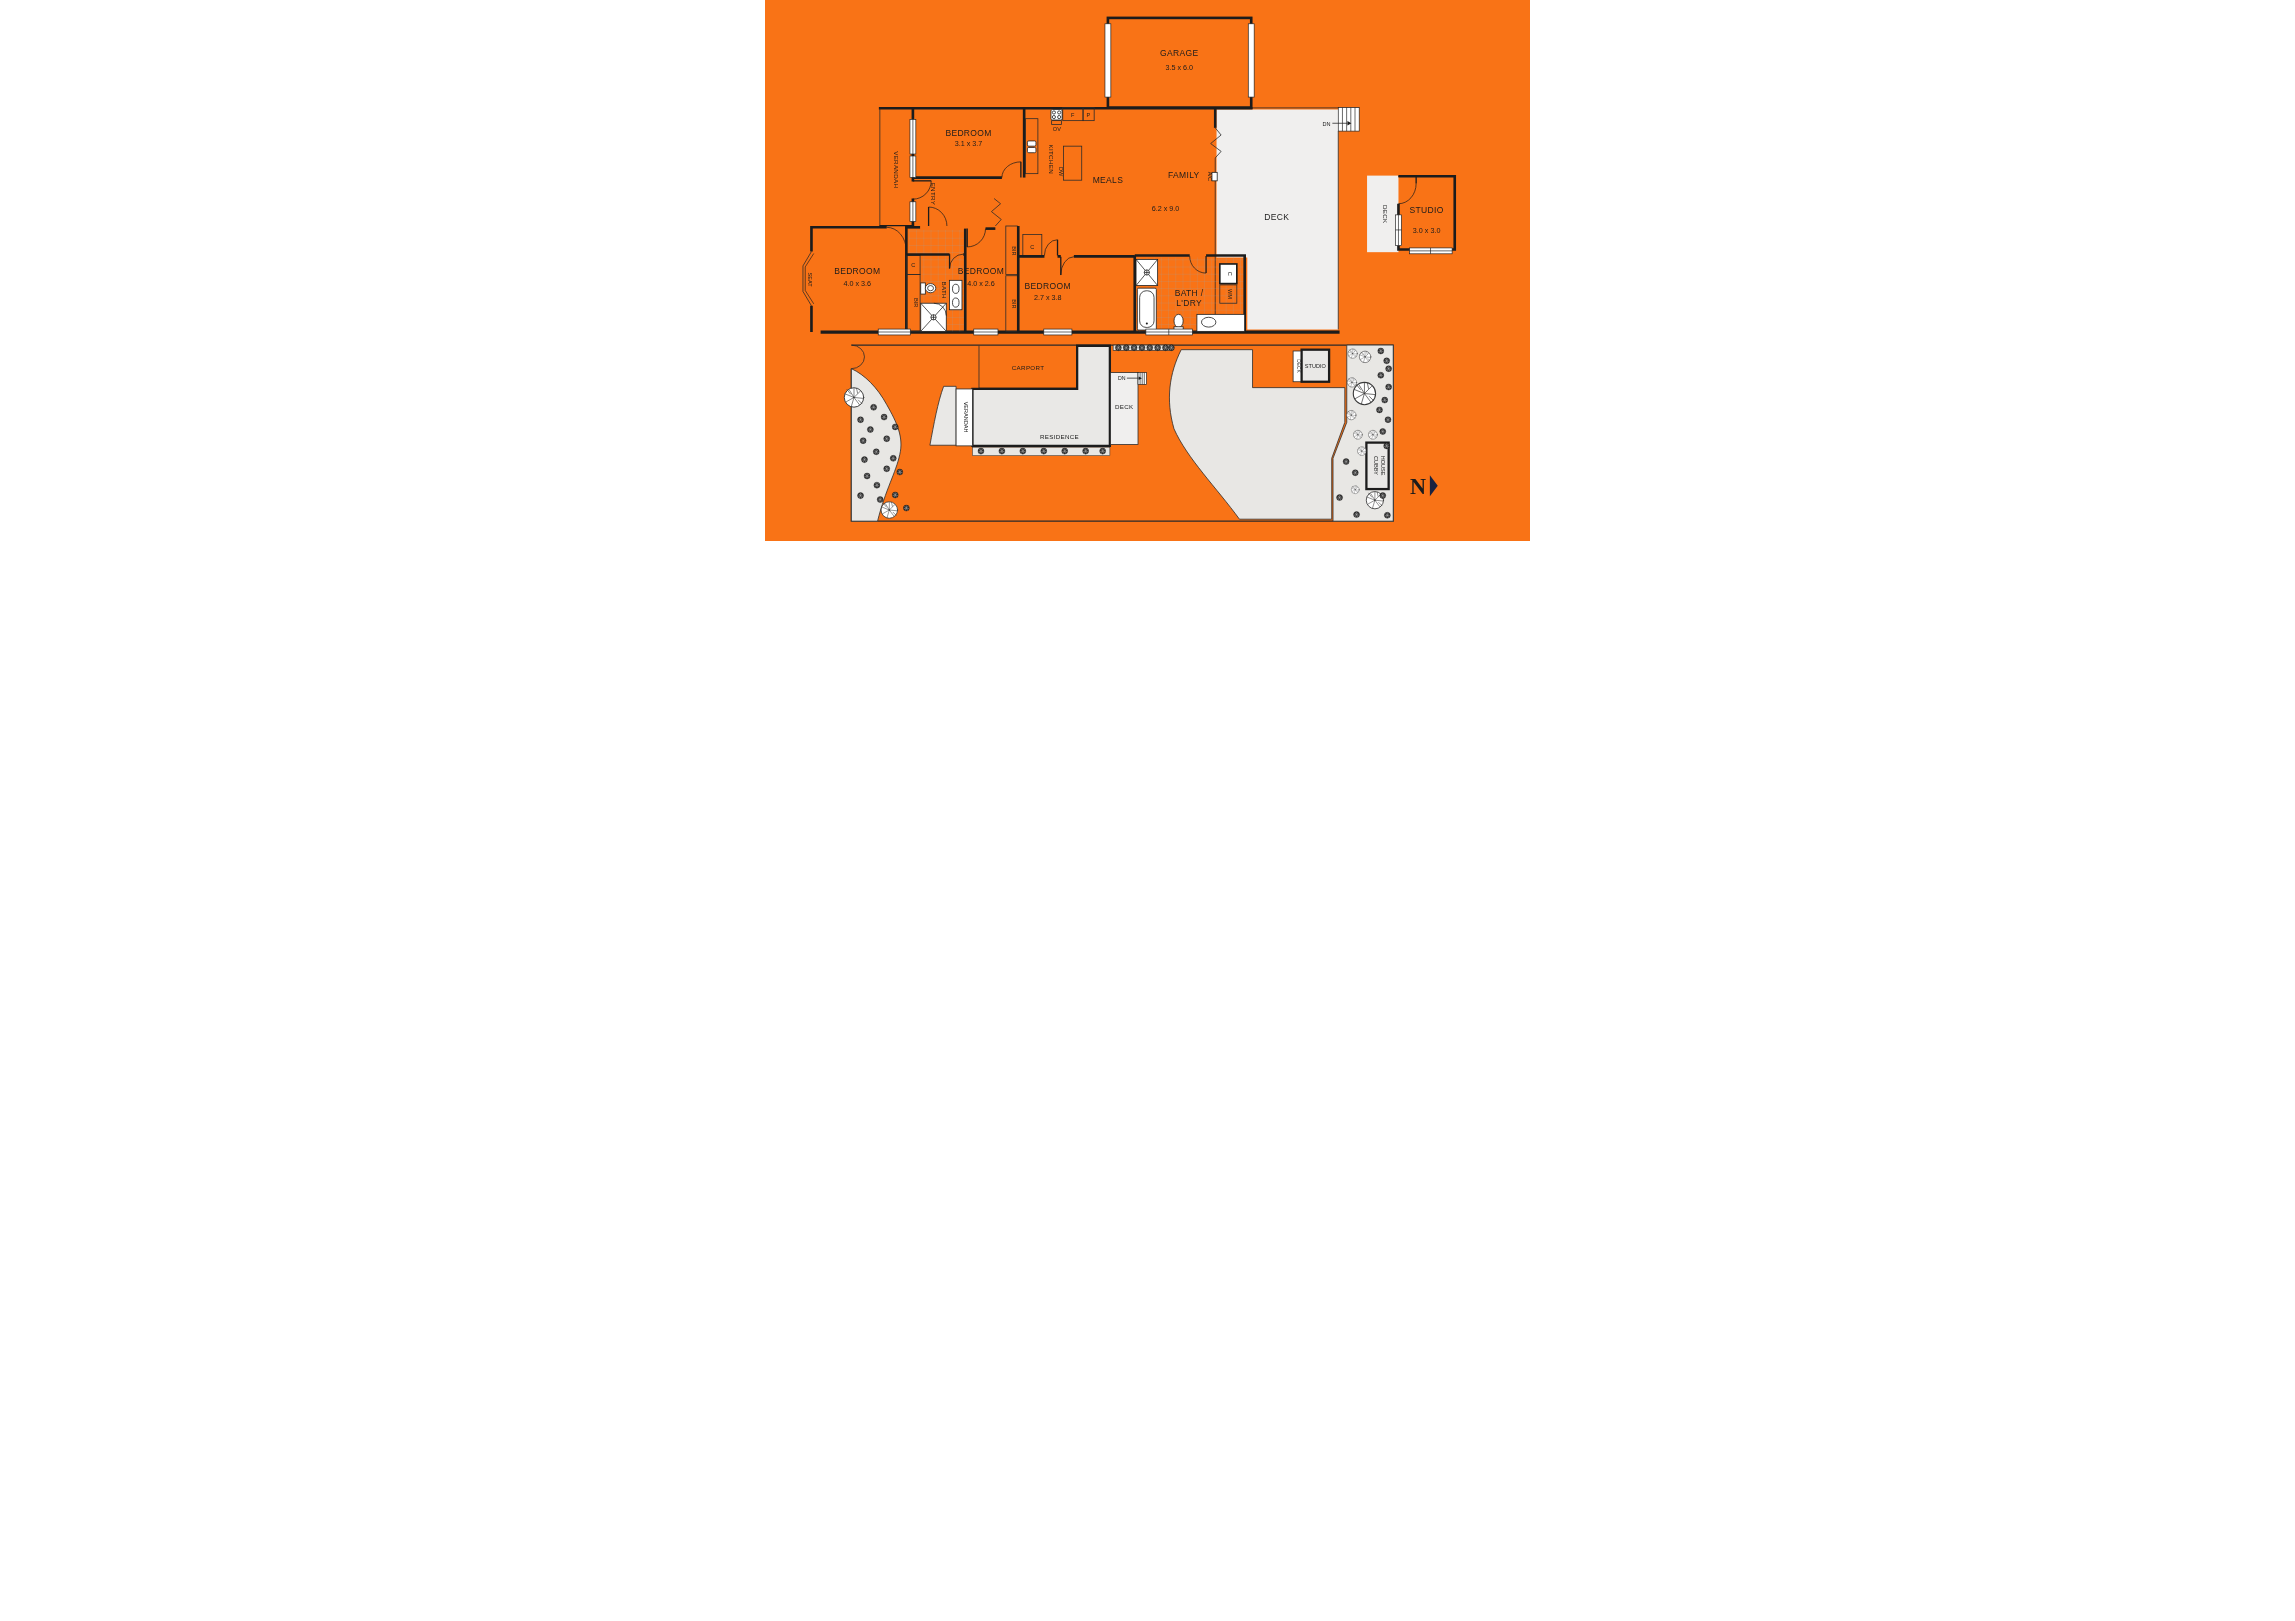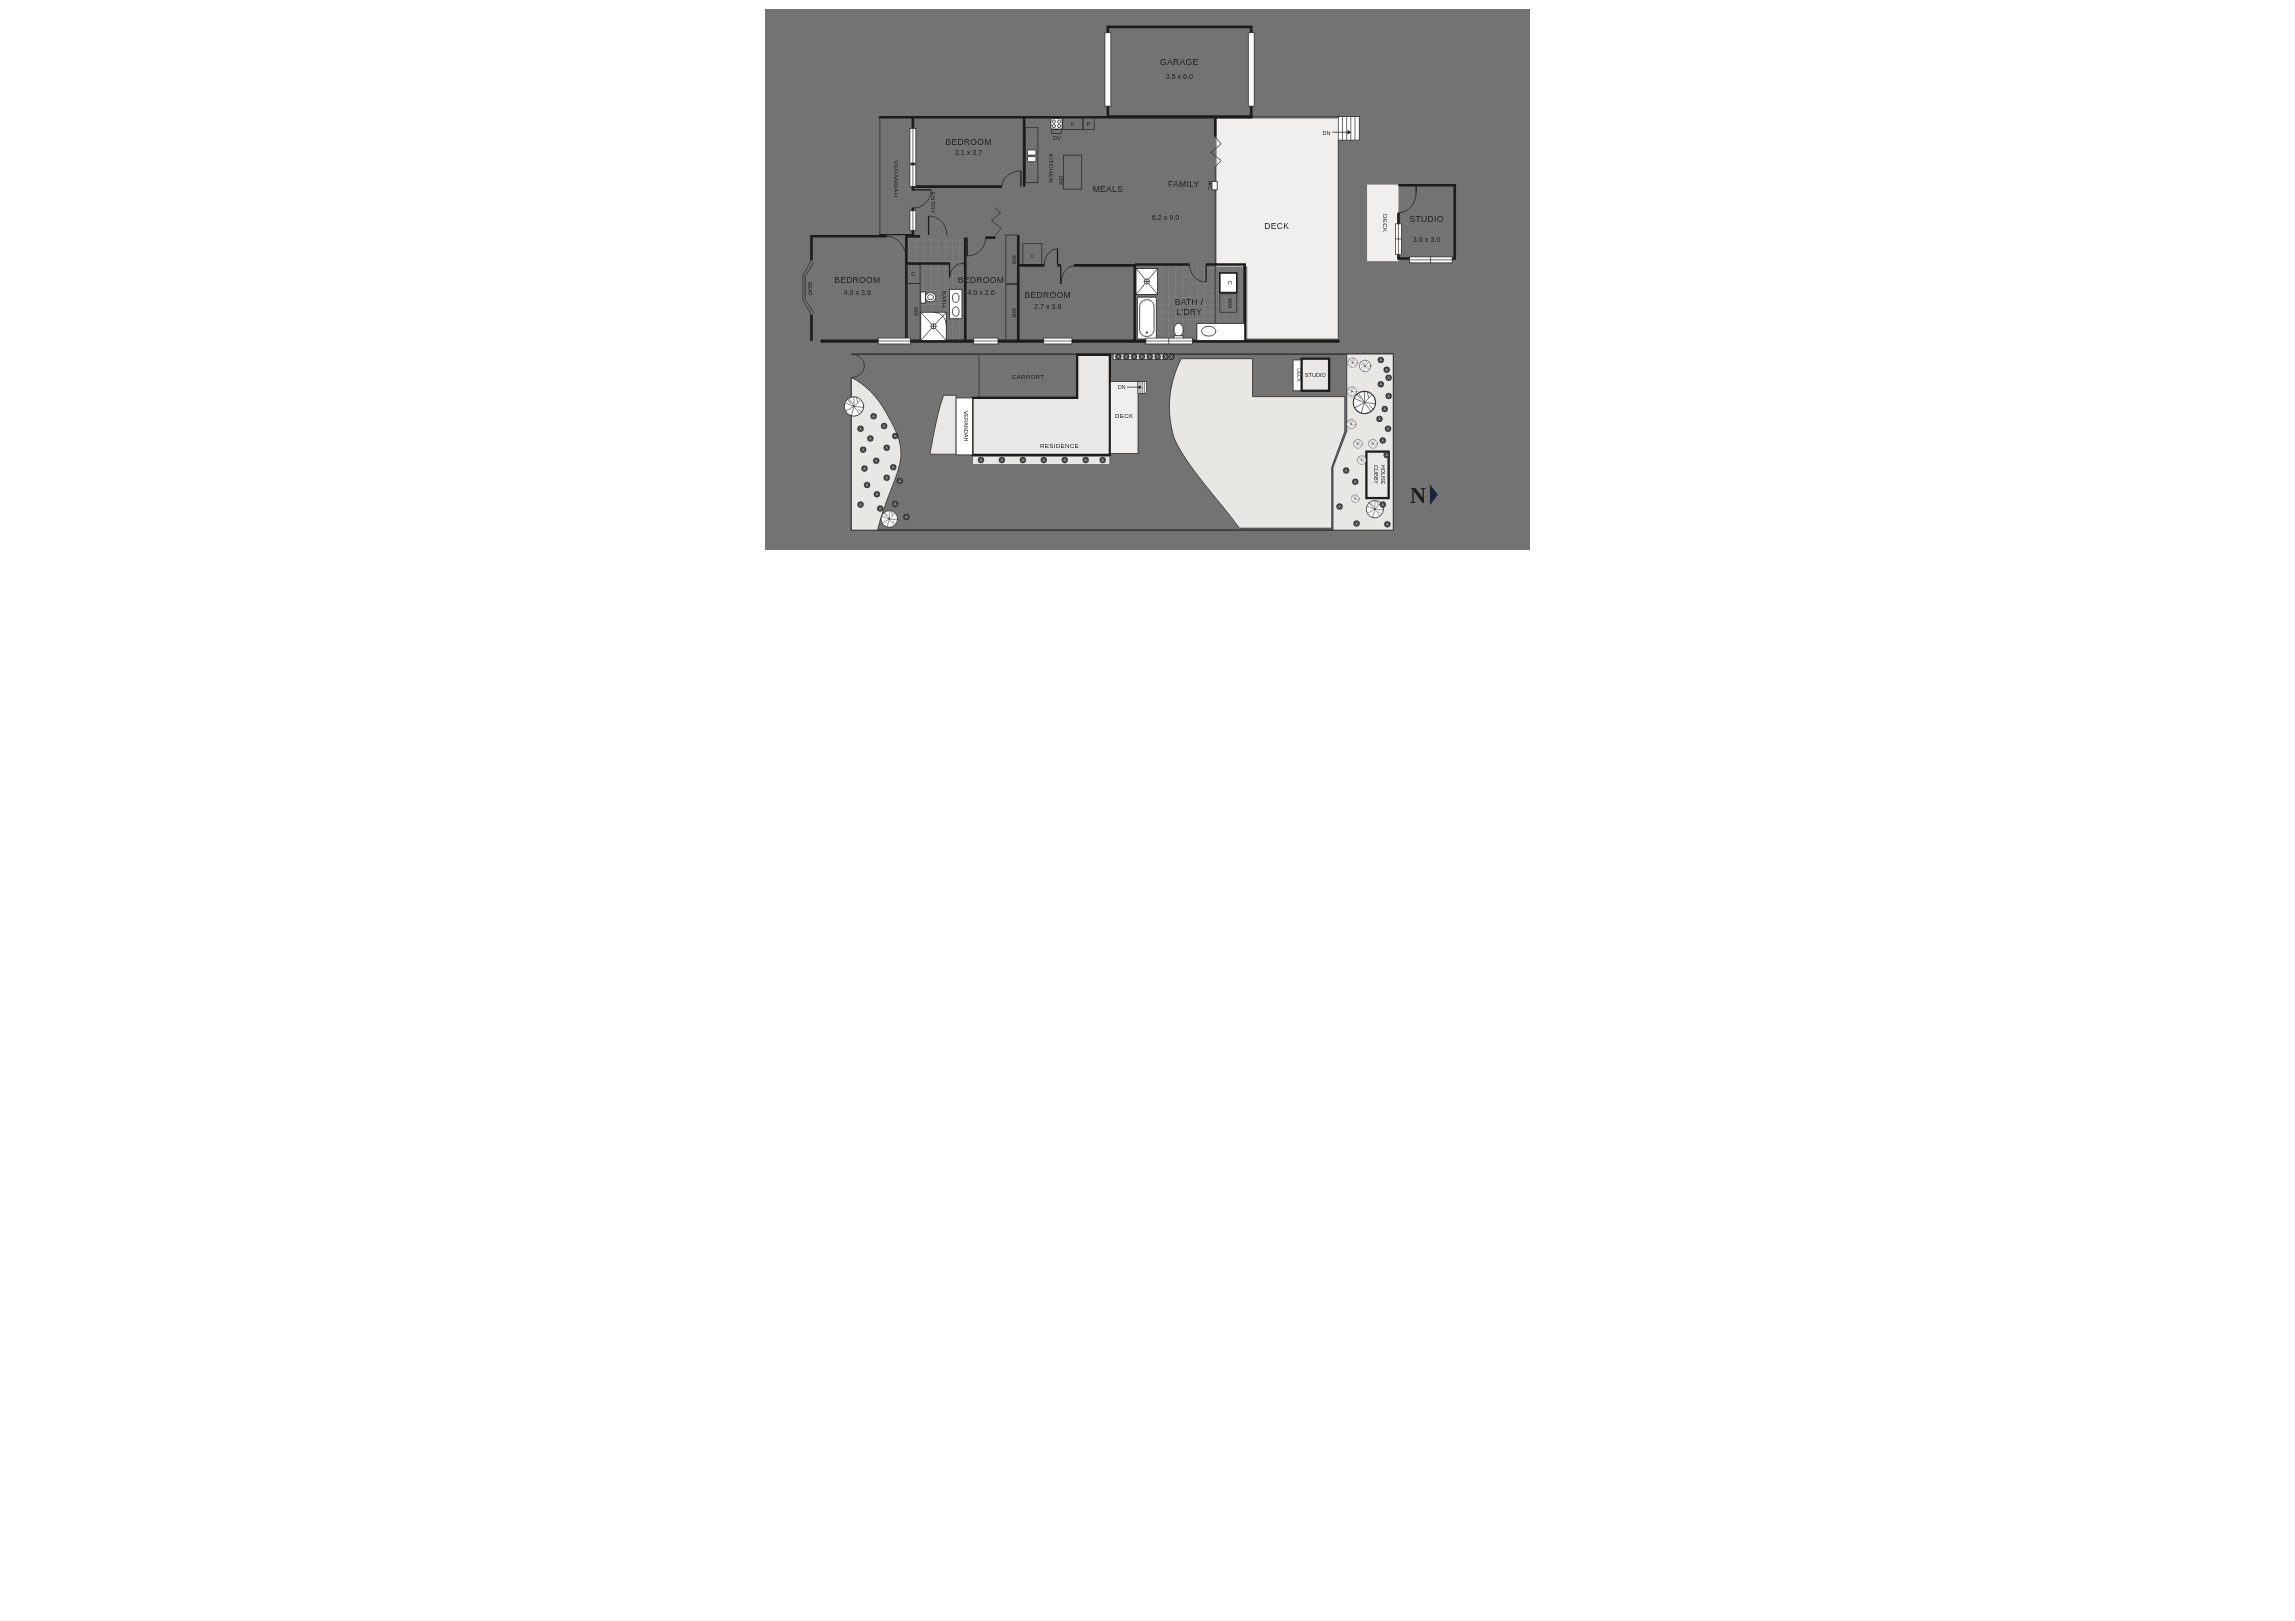--- a/index.html
+++ b/index.html
@@ -1,16 +1,16 @@
 <!DOCTYPE html>
 <html style="font-size:10.5px"><head>
 <meta charset="utf-8">
 <style>
   html,body{margin:0;padding:0;background:#fff;}
-  .page{width:765px;height:541px;margin:9px auto;position:relative;background:#737373;}
+  .page{width:765px;height:541px;margin:0 auto;position:relative;background:#f97316;}
   svg{display:block;}
   text{font-family:"Liberation Sans", sans-serif;fill:#1c1c1c;}
   .rm{font-size:13px;letter-spacing:.5px;}
   .dim{font-size:11px;}
   .sm{font-size:9.5px;letter-spacing:.5px;}
   .xs{font-size:8.5px;}
   .north{font-family:"Liberation Serif", serif;font-size:34px;font-weight:bold;}
   .wall{stroke:#1c1c1c;fill:none;}
   .w4{stroke-width:4px;} .w5{stroke-width:5px;} .w2{stroke-width:2px;}
   .thin{stroke:#2a2a2a;stroke-width:1.2px;fill:none;}

